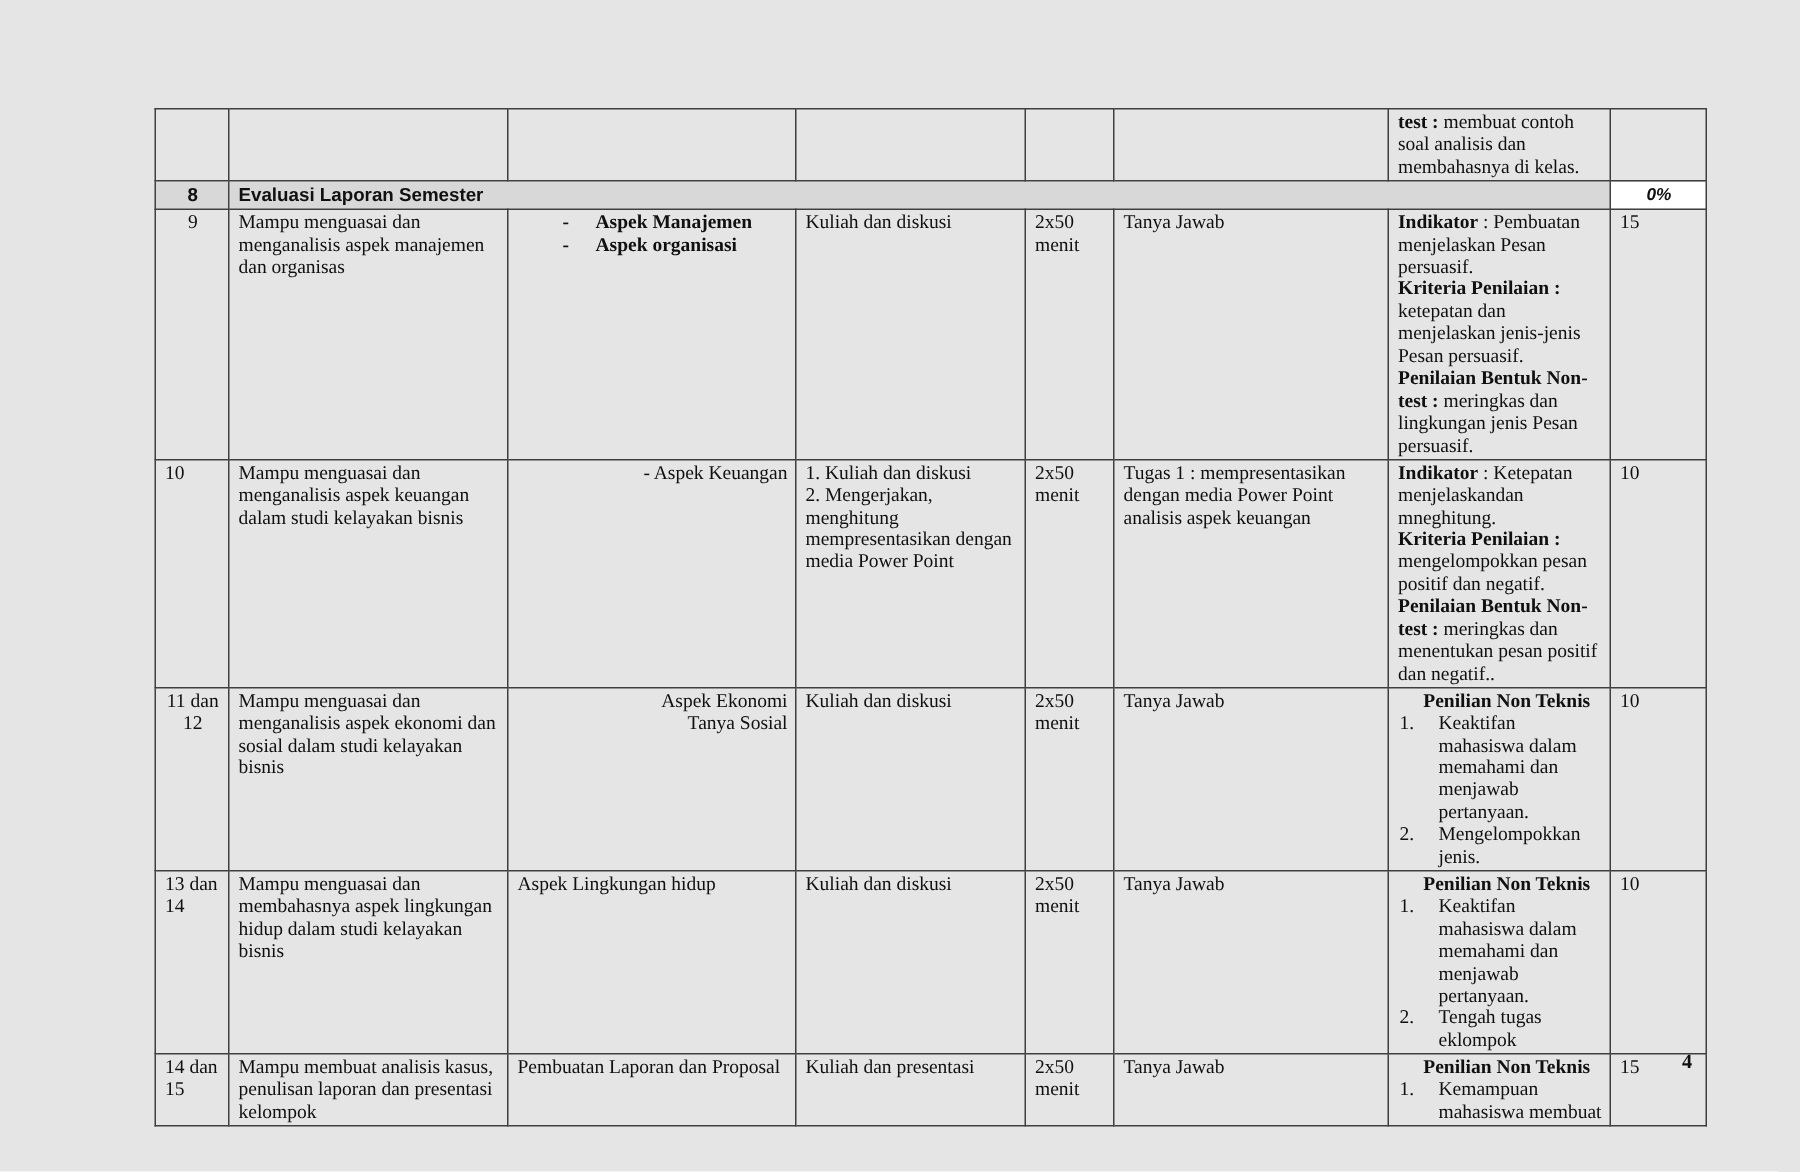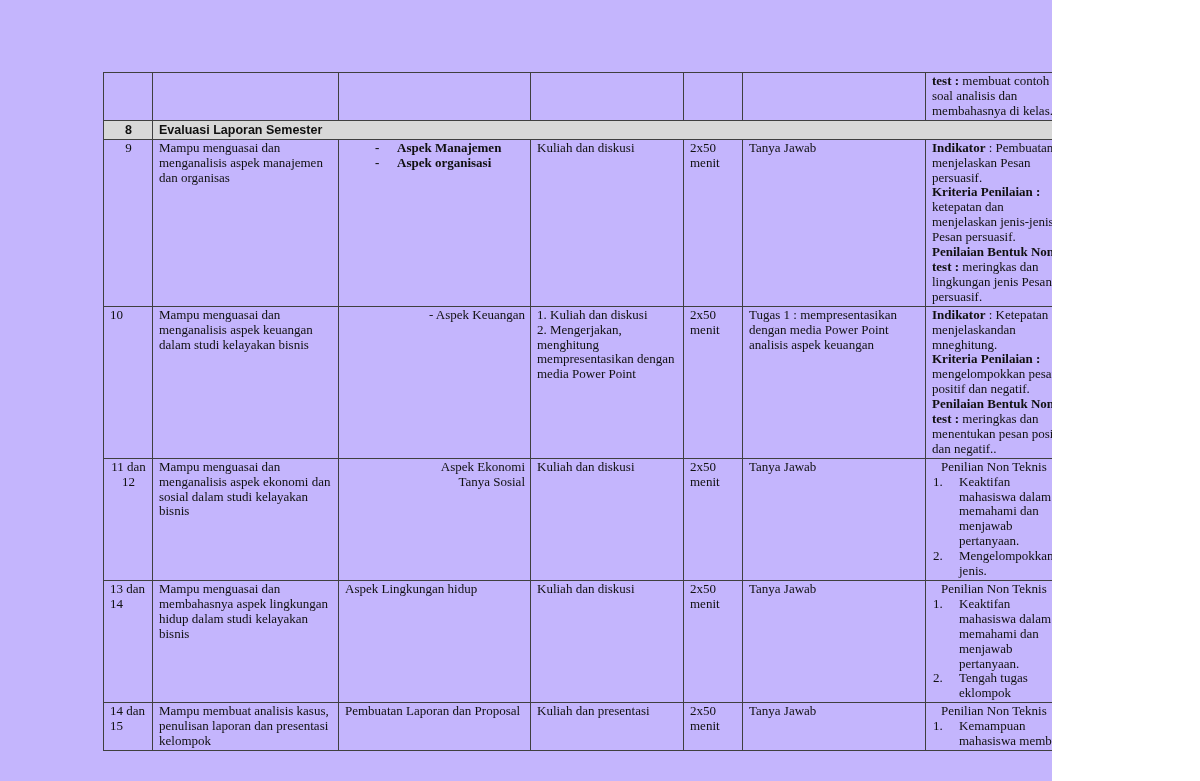--- a/index.html
+++ b/index.html
@@ -2,21 +2,21 @@
 <html><head>
 <meta charset="utf-8">
 <style>
   * { box-sizing: border-box; margin: 0; padding: 0; }
   html, body { background: #ffffff; }
   body {
     width: 1200px; height: 781px;
     font-family: "Liberation Serif", "DejaVu Serif", serif;
     color: #101010;
   }
-  .page { position: relative; width: 1052px; height: 781px; background: #c4b5fd; overflow: hidden; }
+  .page { position: relative; width: 1200px; height: 781px; background: #e5e5e5; overflow: hidden; }
 
   table.grid {
     position: absolute; left: 103px; top: 72px;
     width: 1034px; border-collapse: collapse; table-layout: fixed;
   }
   td {
     border: 1px solid #3f3f3f;
     vertical-align: top;
     font-size: 13px; line-height: 14.9px;
     padding: 1px 5px 1px 6px;
@@ -34,21 +34,21 @@
   }
   tr.mid td.wt { background: #ffffff; font-style: italic; text-align: center; font-size: 11.5px; }
 
   
   .dash-item { position: relative; padding-left: 52px; font-weight: bold; }
   .dash-item::before { content: "-"; position: absolute; left: 30px; }
   .mat-center { text-align: right; }
 
   
   .assess-nt { counter-reset: nt; }
-  .nt-head { font-weight: normal; padding-left: 9px; }
+  .nt-head { font-weight: bold; padding-left: 9px; text-align: center; }
   .nt-item { position: relative; padding-left: 27px; counter-increment: nt; }
   .nt-item::before { content: counter(nt) "."; position: absolute; left: 1px; }
 
   .page-num {
     position: absolute; left: 1060px; top: 700px; width: 68px;
     text-align: right; font-weight: bold; font-size: 13.5px;
   }
 </style>
 </head>
 <body>

